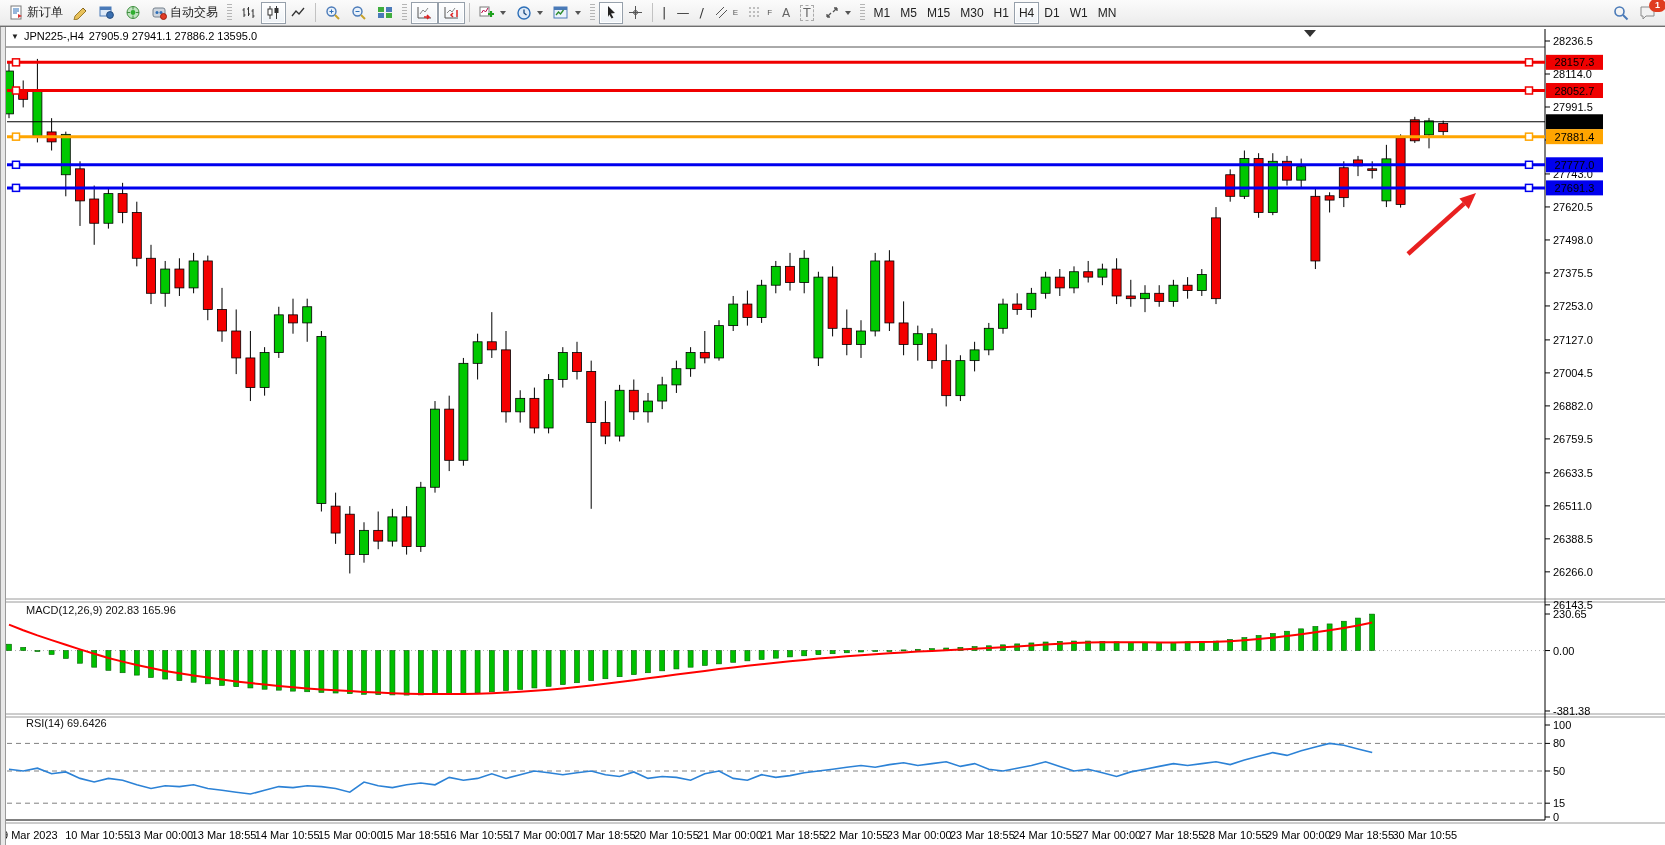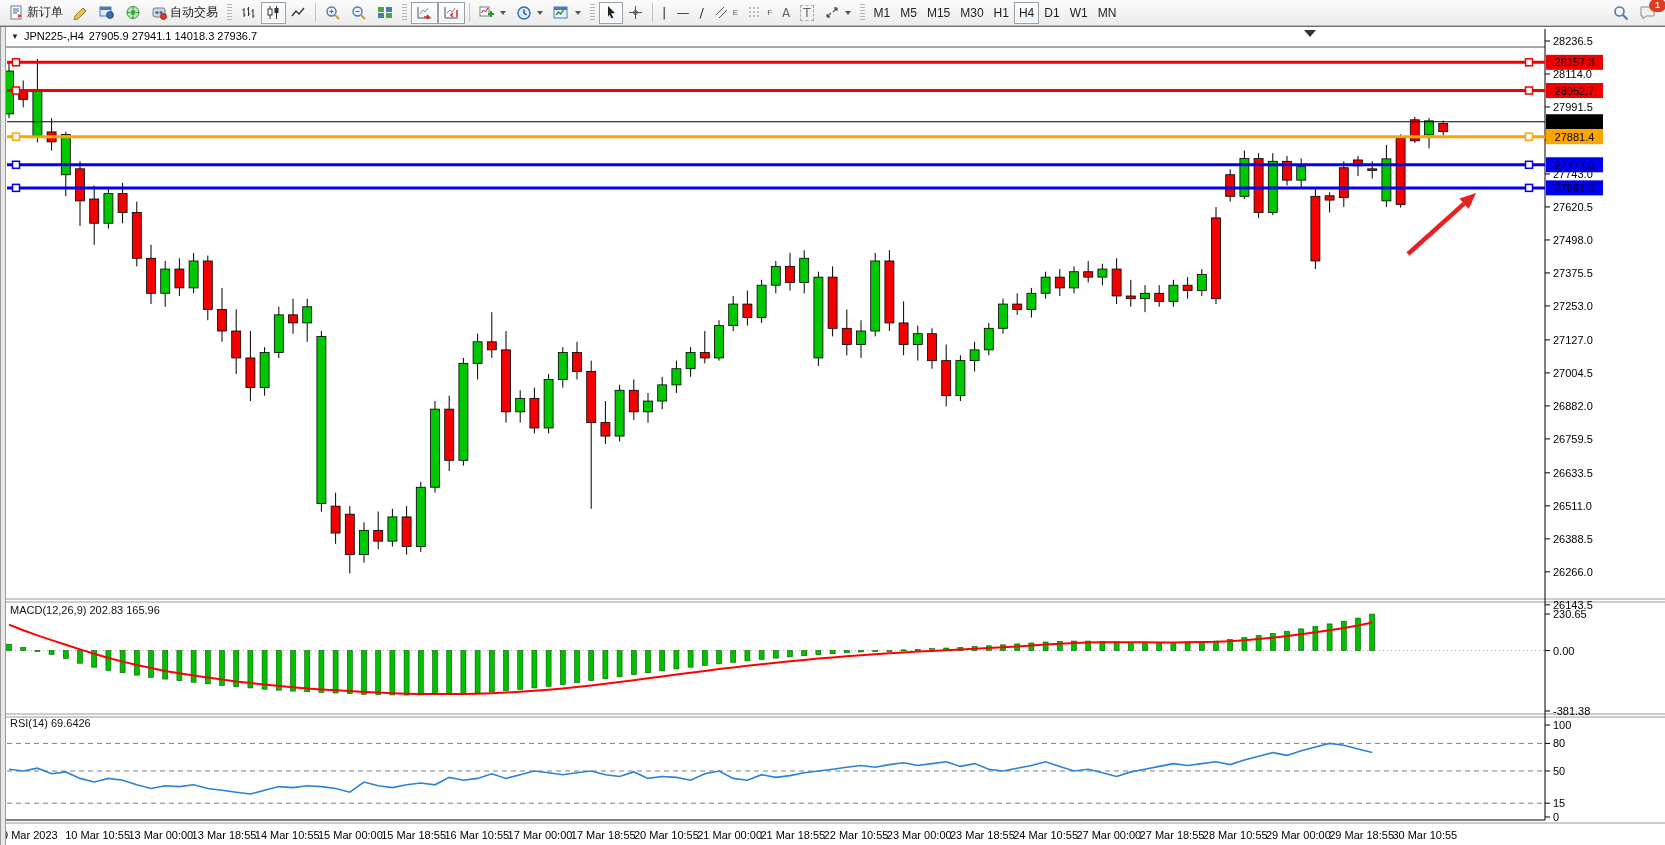--- a/index.html
+++ b/index.html
@@ -16,21 +16,21 @@
   .spacer{flex:1;}
   .glyph{font:13px "DejaVu Sans",sans-serif;color:#333;}
   .badge{position:absolute;top:-4px;right:-6px;min-width:13px;height:13px;border-radius:7px;background:#e03c1f;color:#fff;
     font:bold 9px/13px "Liberation Sans",sans-serif;text-align:center;padding:0 2px;}
   .rel{position:relative;}
   
   .chart-window{position:absolute;left:0;top:26px;width:1665px;height:819px;background:#fff;border-top:1px solid #6f6f6f;}
   .left-strip{position:absolute;left:0;top:0;width:6px;height:819px;background:#e8e8e8;border-left:1px solid #9a9a9a;border-right:1px solid #9a9a9a;box-sizing:border-box;}
   .chart-title{position:absolute;left:11px;top:3px;font:11px "Liberation Sans",sans-serif;color:#000;display:flex;align-items:center;gap:5px;}
   .chart-title .tri{font-size:8px;color:#222;}
-  .pane-label{position:absolute;font:11px "Liberation Sans",sans-serif;color:#111;}
+  .pane-label{position:absolute;font:11px "Liberation Sans",sans-serif;color:#111;margin-left:16px;}
   svg text{font-family:"Liberation Sans",sans-serif;font-size:11px;fill:#000;}
 </style>
 </head>
 <body>
 
 <div id="app">
 
   <div class="toolbar">
     <button class="tb">
       <svg width="15" height="15" viewBox="0 0 15 15">
@@ -675,21 +675,21 @@
         <text x="1266" y="812">29 Mar 00:00</text>
         <text x="1329.2" y="812">29 Mar 18:55</text>
         <text x="1392.4" y="812">30 Mar 10:55</text>
         <line x1="1408" y1="227" x2="1464.0898913088356" y2="176.68406809060338" stroke="#E82020" stroke-width="4.5"></line>
         <polygon points="1476,166 1468.7641710984747,181.8947406429878 1459.4156115191965,171.47339553821894" fill="#E82020"></polygon>
       </svg>
     <div class="left-strip"></div>
     <div class="chart-title">
       <span class="tri">▼</span>
       <span>JPN225-,H4</span>
-      <span>27905.9 27941.1 14018.3 27936.7</span>
+      <span>27905.9 27941.1 27886.2 13595.0</span>
     </div>
     <div class="pane-label" style="left:10px;top:577px">
       <span>MACD(12,26,9)</span> <span>202.83 165.96</span>
     </div>
     <div class="pane-label" style="left:10px;top:690px">
       <span>RSI(14)</span> <span>69.6426</span>
     </div>
   </div>
 </div>
 

